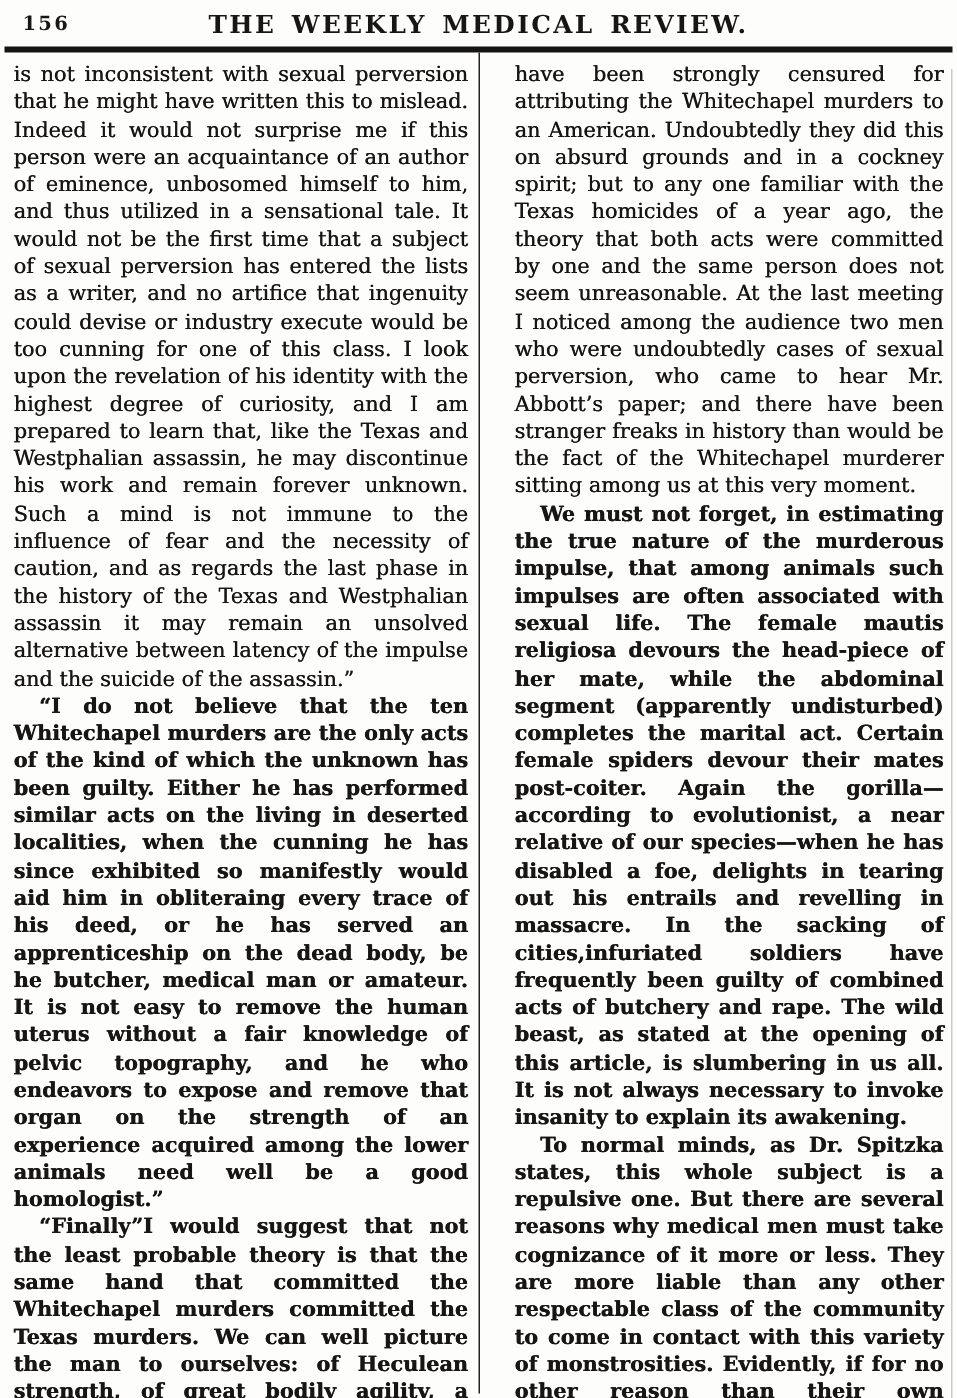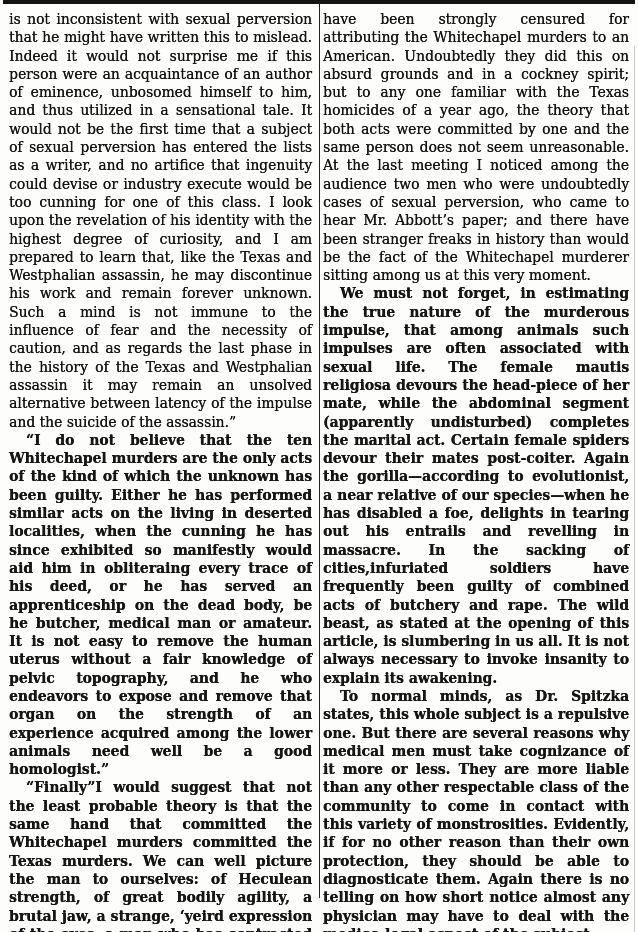--- a/index.html
+++ b/index.html
@@ -38,35 +38,39 @@
     height: 3px;
     border-top: 3px solid #161412;
     border-bottom: 1.4px solid #161412;
   }
   .columns { display: flex; height: 894px; justify-content: space-between; }
   .col {
     width: 319px;
     padding-top: 6px;
   }
   .col-left  { padding-left: 9px;  padding-right: 7px; }
-  .col-right { border-left: 1.2px solid #242220; padding-left: 3px; padding-right: 9px; }
+  .col-right { border-left: 1.2px solid #242220; padding-left: 23px; padding-right: 9px; }
   .para {
     margin: 0;
     font-size: 13.9px;
     line-height: 18.3px;
     text-align: justify;
     text-shadow: 0.25px 0 0 currentColor; 
   }
   .indent { text-indent: 17px; font-weight: bold; }
 </style>
 </head>
 <body>
 
 <div class="page">
 
+  <div class="header">
+    <span class="pagenum">156</span>
+    <h1 class="title">THE WEEKLY MEDICAL REVIEW.</h1>
+  </div>
 
   <div class="double-rule"></div>
 
   <div class="columns">
 
     <div class="col col-left">
       <p class="para">is not inconsistent with sexual perversion that he might have written this to mislead.  Indeed it would not surprise me if this person were an acquaintance of an author of eminence, unbosomed himself to him, and thus utilized in a sensational tale.  It would not be the first time that a subject of sexual perversion has entered the lists as a writer, and no artifice that ingenuity could devise or industry execute would be too cunning for one of this class.  I look upon the revelation of his identity with the highest degree of curiosity, and I am prepared to learn that, like the Texas and Westphalian assassin, he may discontinue his work and remain forever unknown.  Such a mind is not immune to the influence of fear and the necessity of caution, and as regards the last phase in the history of the Texas and Westphalian assassin it may remain an unsolved alternative between latency of the impulse and the suicide of the assassin.”</p>
       <p class="para indent">“I do not believe that the ten Whitechapel murders are the only acts of the kind of which the unknown has been guilty.  Either he has performed similar acts on the living in deserted localities, when the cunning he has since exhibited so manifestly would aid him in obliteraing every trace of his deed, or he has served an apprenticeship on the dead body, be he butcher, medical man or amateur. It is not easy to remove the human uterus without a fair knowledge of pelvic topography, and he who endeavors to expose and remove that organ on the strength of an experience acquired among the lower animals need well be a good homologist.”</p>
       <p class="para indent">“Finally”I would suggest that not the least probable theory is that the same hand that committed the Whitechapel murders committed the Texas murders.  We can well picture the man to ourselves: of Heculean strength, of great bodily agility, a brutal jaw, a strange, ʻyeird expression of the eyes, a man who has contracted no healthy friendships, who in his own heart is isolated from the rest of the world, as the rest of mankind are repelled by him.”</p>
 

